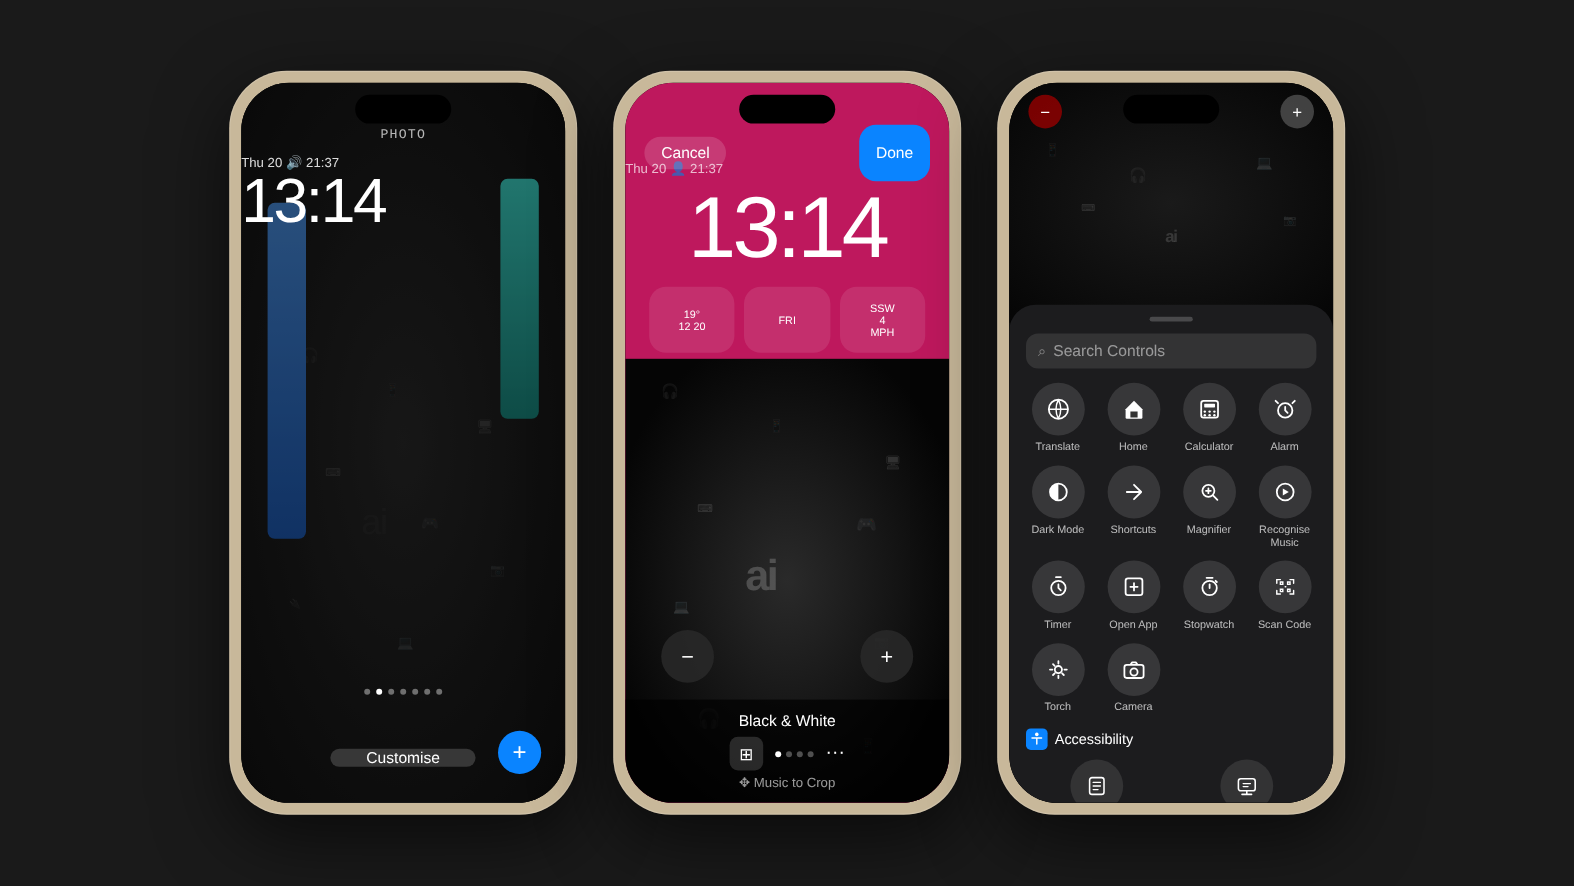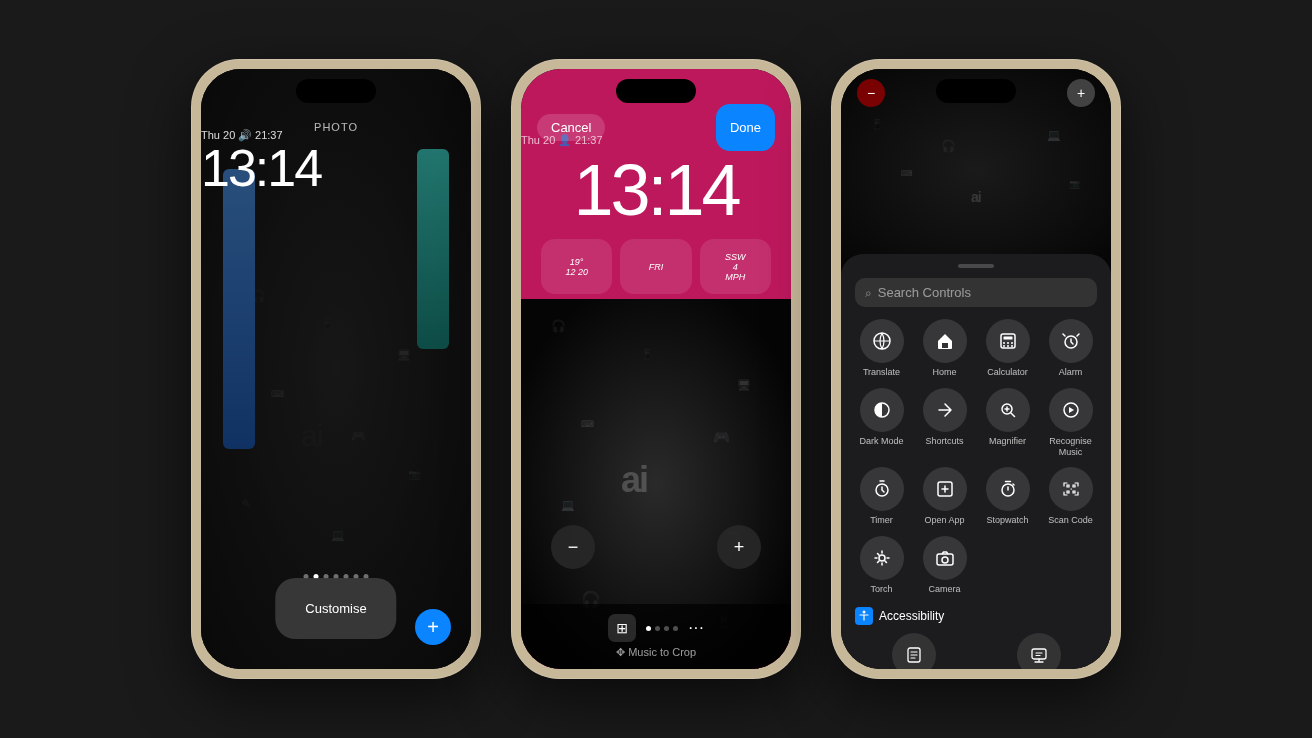--- a/index.html
+++ b/index.html
@@ -88,28 +88,29 @@
     }
 
     .phone1-overlay {
       position: absolute;
       top: 0; left: 0; right: 0; bottom: 0;
       background: rgba(0,0,0,0.45);
     }
 
     .photo-label {
       position: absolute;
-      top: 52px;
+      top: 38px;
       left: 50%;
       transform: translateX(-50%);
       color: rgba(255,255,255,0.7);
       font-size: 11px;
       letter-spacing: 1px;
       font-weight: 500;
       z-index: 5;
+      font-family: Liberation Mono, monospace;
     }
 
     .phone1-status {
       position: absolute;
       top: 60px;
       left: 0; right: 0;
       z-index: 5;
     }
 
     .phone1-date {
@@ -149,21 +150,21 @@
 
     .customise-btn {
       position: absolute;
       bottom: 30px;
       left: 50%;
       transform: translateX(-50%);
       background: rgba(60,60,60,0.9);
       color: white;
       border: none;
       border-radius: 20px;
-      padding: 23px 30px;
+      padding: 0 30px;
       font-size: 13px;
       font-weight: 500;
       white-space: nowrap;
       z-index: 5;
       cursor: pointer;
     }
 
     .plus-btn {
       position: absolute;
       bottom: 24px;
@@ -243,21 +244,20 @@
     }
 
     .phone2-widgets-row {
       position: absolute;
       top: 170px;
       left: 20px;
       right: 20px;
       display: flex;
       gap: 8px;
       z-index: 5;
-      font-style: italic;
     }
 
     .phone2-widget {
       background: rgba(255,255,255,0.1);
       border-radius: 14px;
       flex: 1;
       height: 55px;
       display: flex;
       align-items: center;
       justify-content: center;
@@ -631,20 +631,21 @@
         <span style="position:absolute;bottom:60px;left:60px;color:rgba(255,255,255,0.15);font-size:16px;">🎧</span>
         <span style="position:absolute;bottom:40px;right:60px;color:rgba(255,255,255,0.15);font-size:12px;">📱</span>
       </div>
 
       <div class="phone2-bottom-controls">
         <div class="circle-btn-dark">−</div>
         <div class="circle-btn-dark">+</div>
       </div>
 
       <div class="phone2-bottom-bar">
+        <div class="filter-label">Black &amp; White</div>
         <div class="filter-icons">
           <div class="filter-icon-btn">⊞</div>
           <div class="filter-dots">
             <div class="fdot active"></div>
             <div class="fdot"></div>
             <div class="fdot"></div>
             <div class="fdot"></div>
           </div>
           <div class="more-dots">···</div>
         </div>

